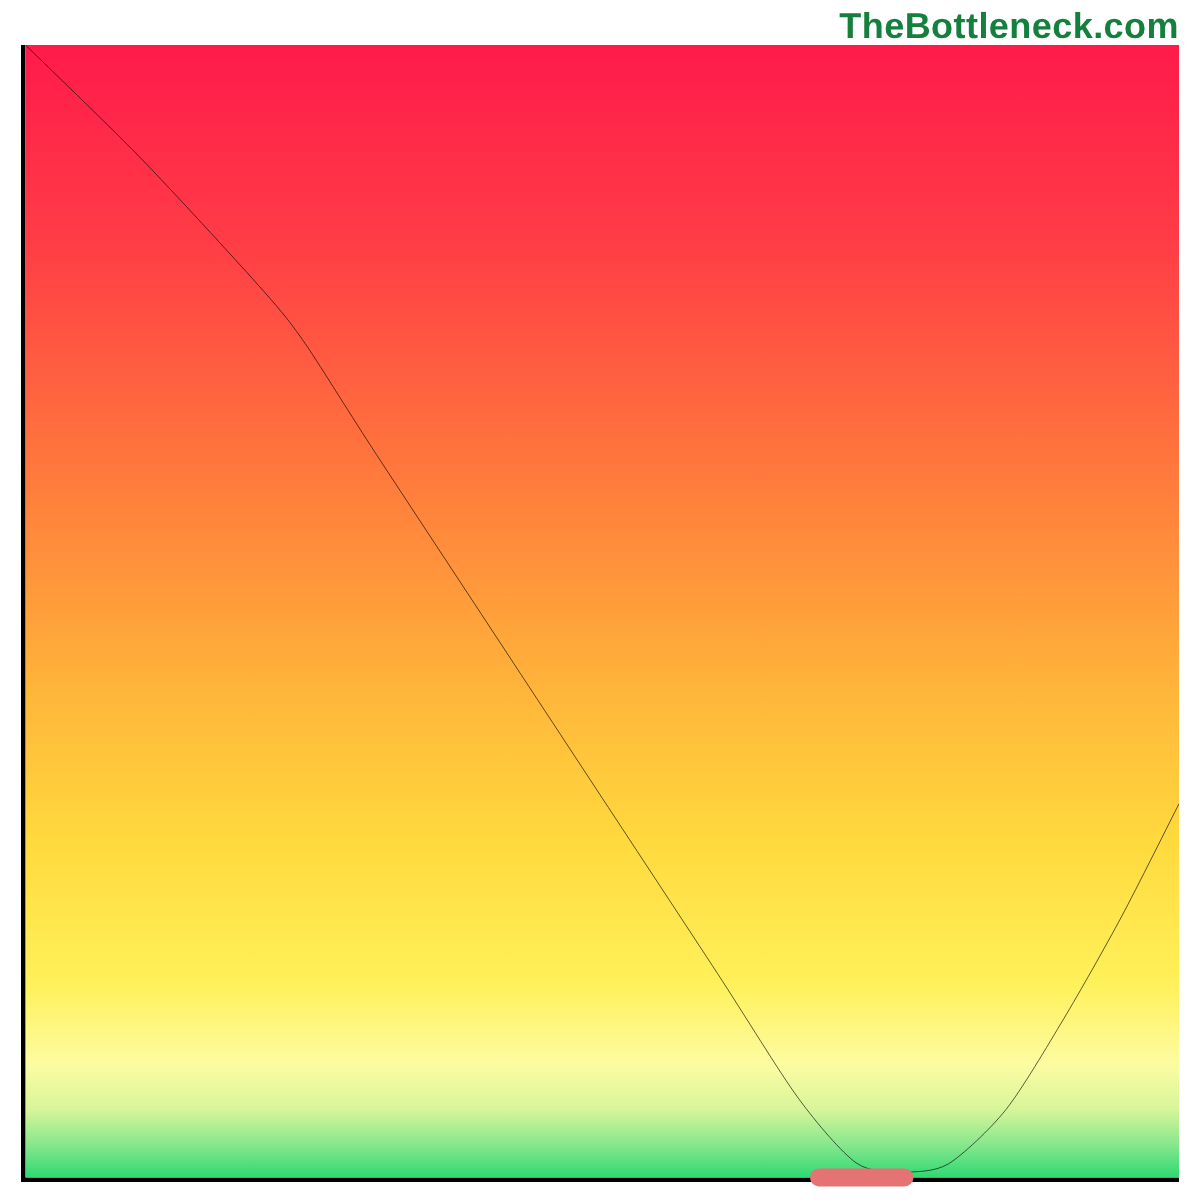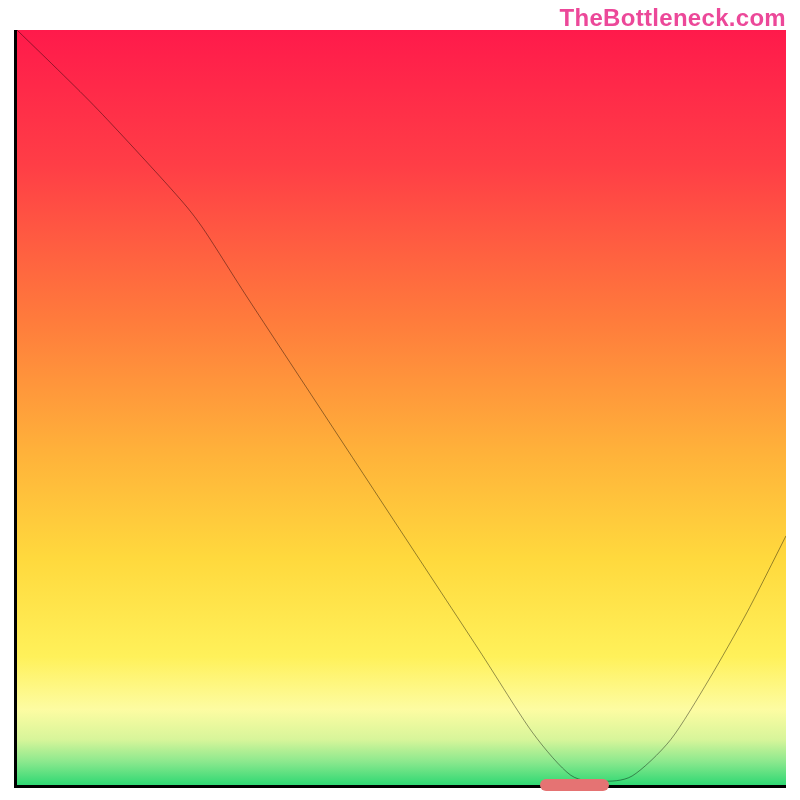--- a/index.html
+++ b/index.html
@@ -26,21 +26,21 @@
     top: 0;
     width: 100%;
     height: 100%;
   }
   .watermark {
     position: absolute;
     top: 4px;
     right: 14px;
     font-family: Arial, Helvetica, sans-serif;
     font-size: 24px;
-    color: #ec4899;
+    color: #15803d;
     font-weight: 600;
     letter-spacing: 0.3px;
   }
   .curve {
     position: absolute;
     left: 0;
     top: 0;
     width: 100%;
     height: 100%;
   }

